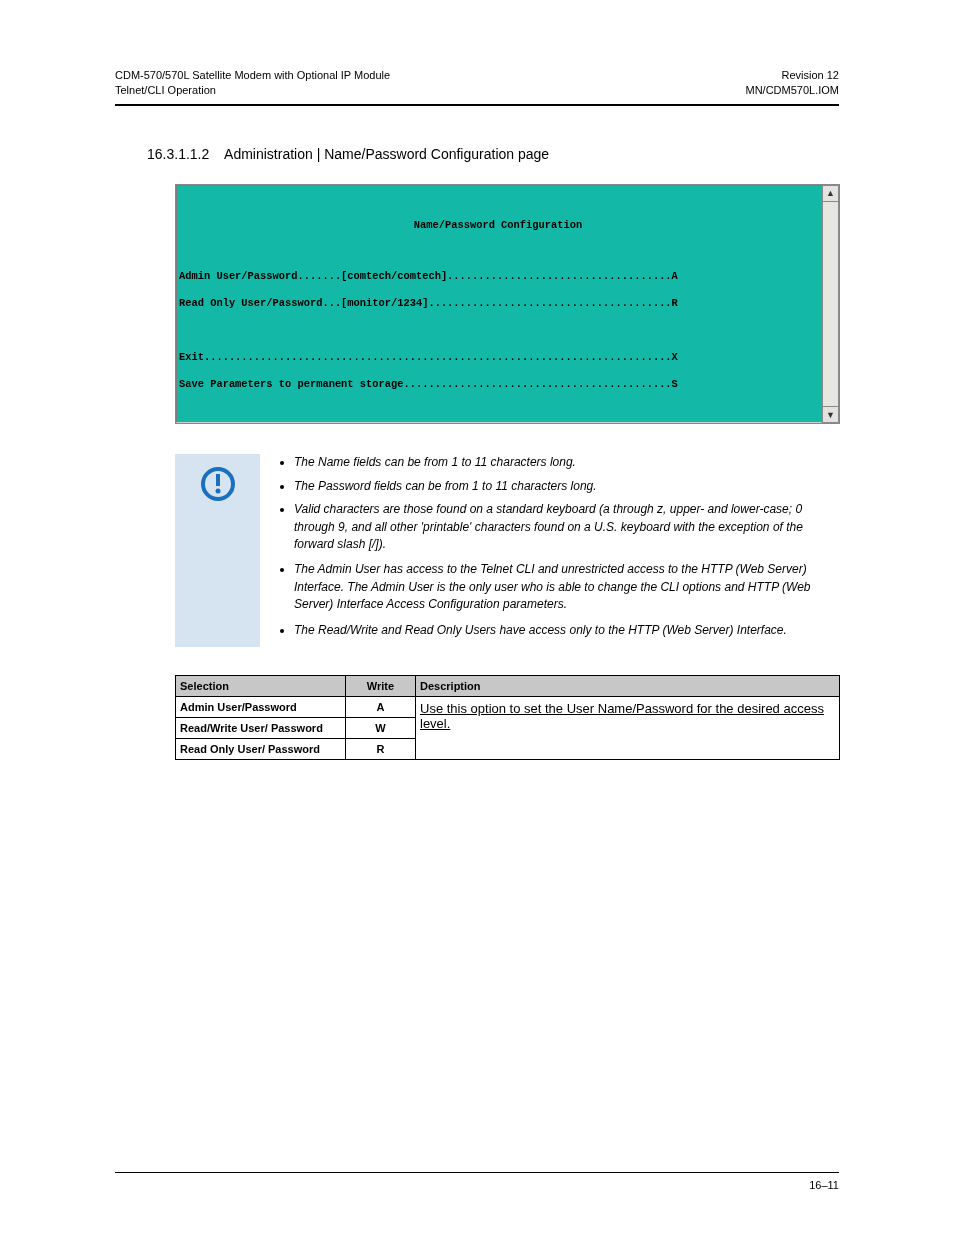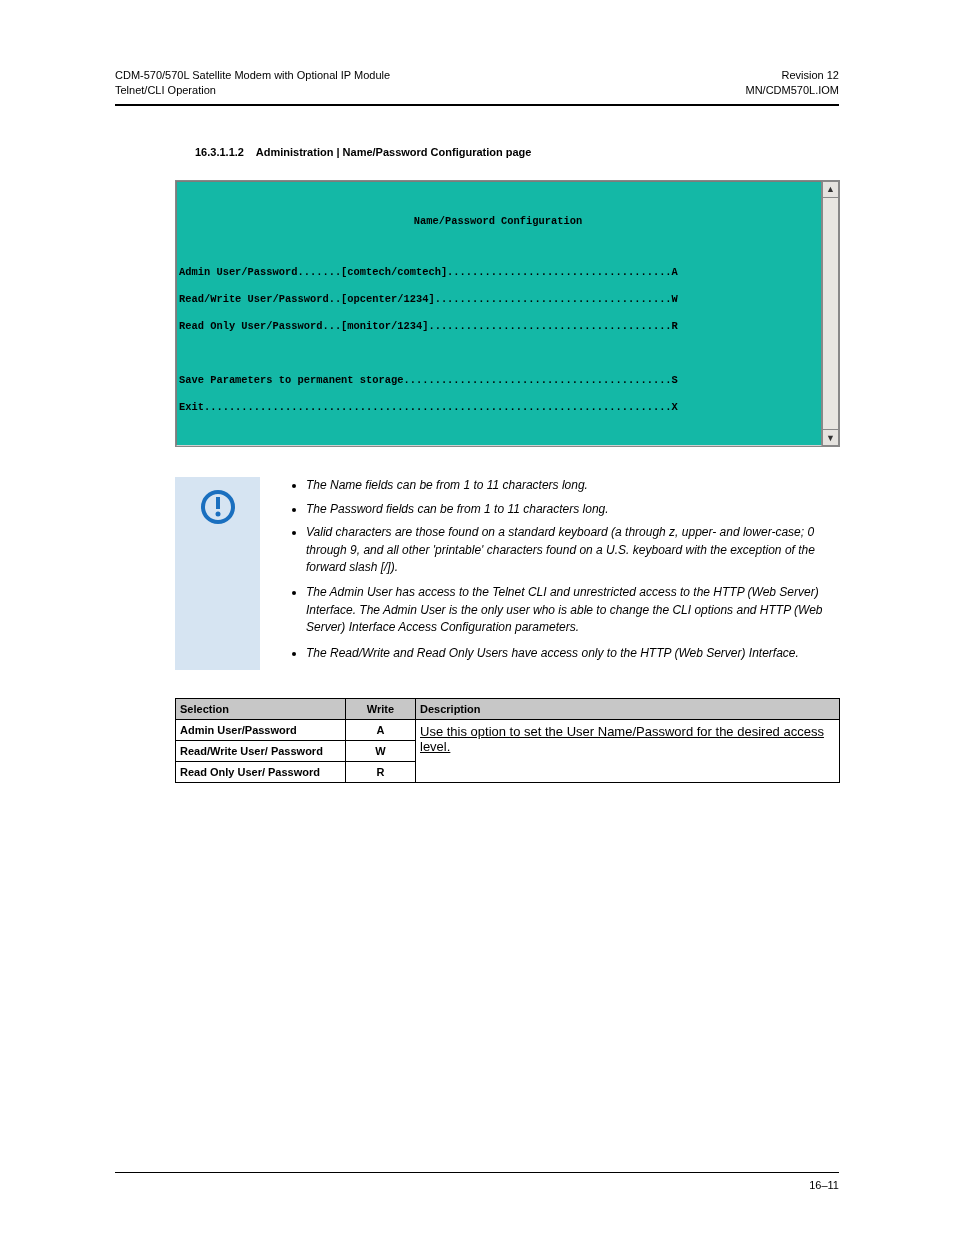--- a/index.html
+++ b/index.html
@@ -4,42 +4,42 @@
 <style>
   * { box-sizing: border-box; margin: 0; padding: 0; }
   html, body { width: 954px; background: #fff; font-family: Arial, Helvetica, sans-serif; color: #000; }
   .page { width: 954px; min-height: 1235px; padding: 68px 115px 0 115px; position: relative; }
 
   .header-row { display: flex; justify-content: space-between; font-size: 11px; line-height: 1.35; margin-bottom: 6px; }
   .header-left { text-align: left; }
   .header-right { text-align: right; }
   .divider { border: none; border-top: 2px solid #000; margin-bottom: 40px; }
 
-  .section-title { font-weight: bold; font-size: 11px; margin: 0 0 22px 80px; }
+  .section-title { font-weight: normal; font-size: 14px; margin: 0 0 22px 32px; }
 
   
   .terminal-wrap { margin: 0 0 30px 60px; width: 665px; }
   .terminal {
     display: flex; border: 1px solid #888; background: #eceae6;
   }
   .term-body {
     flex: 1; background: #14b8a6; border: 1px inset #d0d0d0; border-right: 1px solid #888;
     padding: 20px 4px 4px 2px; font-family: "Courier New", Courier, monospace;
     font-size: 10.4px; line-height: 1.3; font-weight: bold; overflow: hidden; white-space: pre;
   }
   .term-title { text-align: center; font-weight: bold; }
   .term-scroll { width: 17px; background: #eceae6; display: flex; flex-direction: column; justify-content: space-between; align-items: stretch; }
   .scroll-btn { height: 17px; background: #e5e3df; border: 1px solid #888; display: flex; align-items: center; justify-content: center; font-size: 9px; color: #333; }
   .scroll-track { flex: 1; background: #e8e6e1; border-left: 1px solid #888; border-right: 1px solid #888; }
 
   
   .note-row { display: flex; margin: 0 0 28px 60px; }
   .note-icon-cell { width: 85px; background: #d6e4f2; display:flex; align-items:flex-start; justify-content:center; padding-top:10px; }
   .note-icon-cell svg { width: 40px; height: 40px; }
-  .note-body { flex: 1; padding-left: 10px; margin-left: 12px; }
+  .note-body { flex: 1; padding-left: 10px; }
   .note-body ul { list-style: disc; padding-left: 24px; font-size: 12px; }
   .note-body li { margin-bottom: 8px; line-height: 1.45; }
   .note-body li.tight { margin-bottom: 6px; }
 
   
   .table-wrap { margin: 0 0 0 60px; width: 665px; }
   table { border-collapse: collapse; width: 100%; font-size: 11px; }
   th, td { border: 1px solid #000; padding: 4px 4px; vertical-align: top; }
   th { background: #c7c7c7; font-weight: bold; }
   th.sel { text-align: left; width: 170px; }
@@ -75,26 +75,25 @@
     <span>&nbsp;&nbsp;</span>
     <span>Administration | Name/Password Configuration page</span>
   </div>
 
   <div class="terminal-wrap">
     <div class="terminal">
       <div class="term-body">
 <div class="term-title">Name/Password Configuration</div>
 <div style="height:10px"></div>
 <div>Admin User/Password.......[comtech/comtech]....................................A</div>
-<div>Read/Write User/Password..[opcenter/1234]......................................W</div>
 <div>Read Only User/Password...[monitor/1234].......................................R</div>
 <div></div>
 <div></div>
+<div>Exit...........................................................................X</div>
 <div>Save Parameters to permanent storage...........................................S</div>
-<div>Exit...........................................................................X</div>
       </div>
       <div class="term-scroll">
         <div class="scroll-btn">▲</div>
         <div class="scroll-track"></div>
         <div class="scroll-btn">▼</div>
       </div>
     </div>
   </div>
 
   <div class="note-row">

